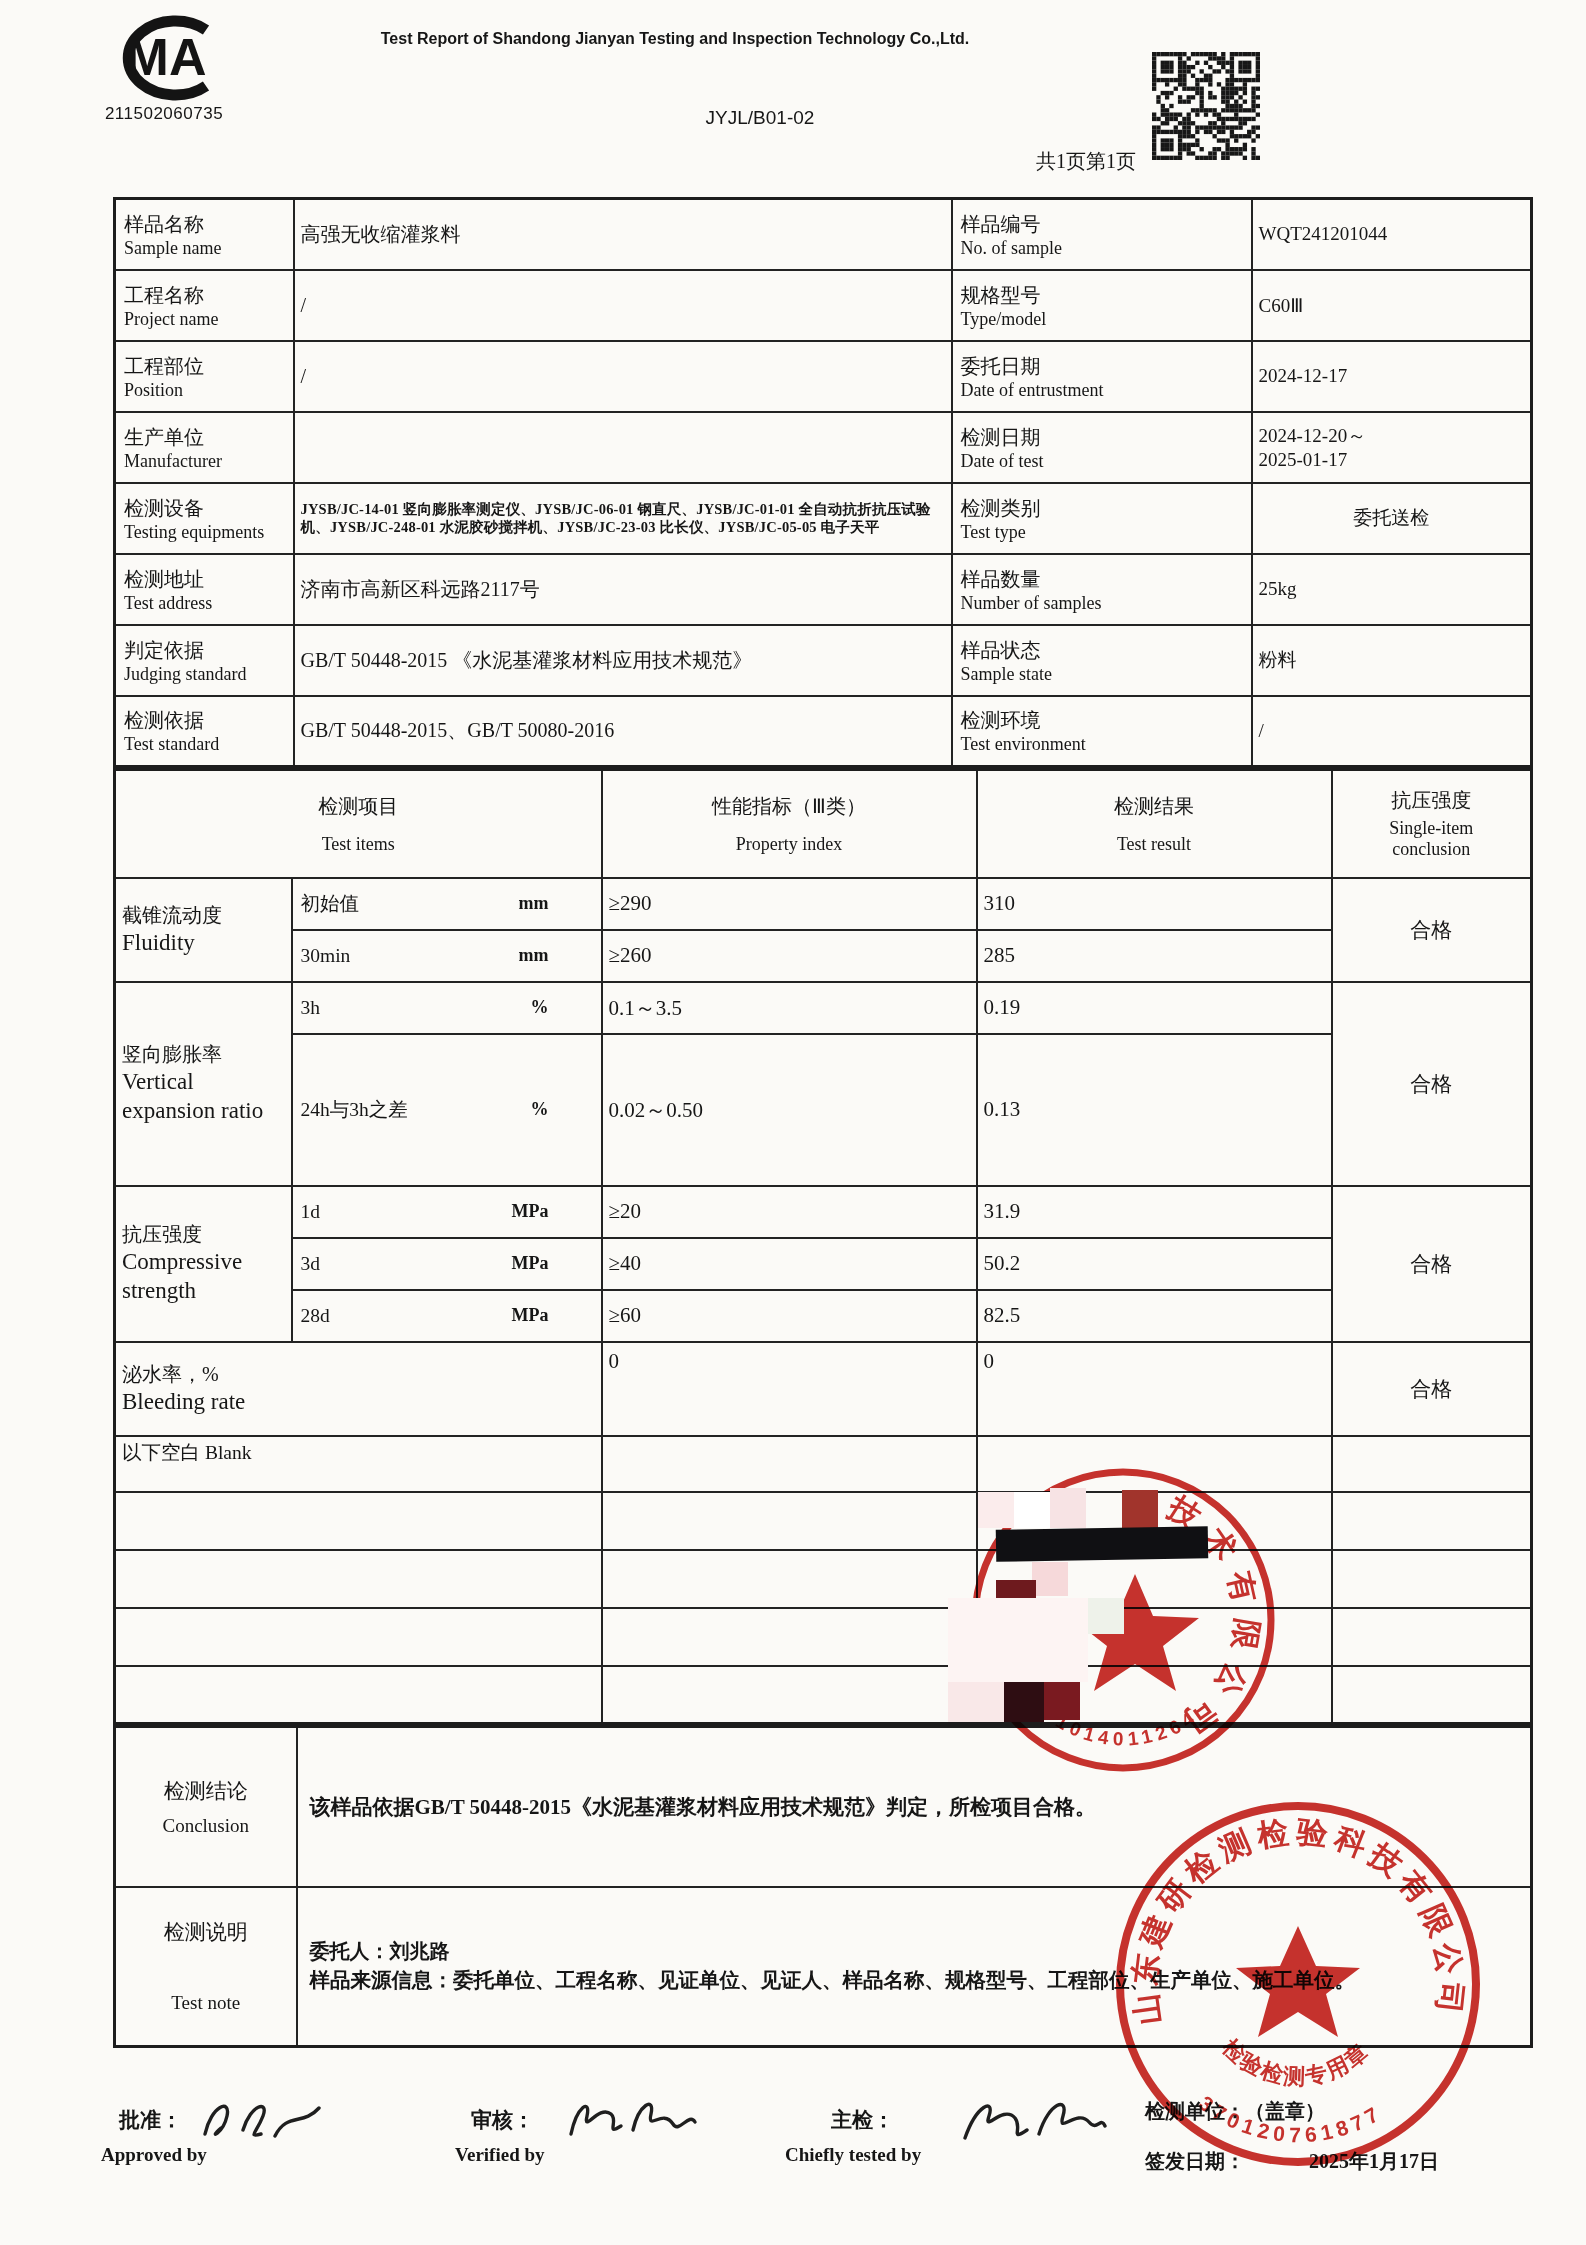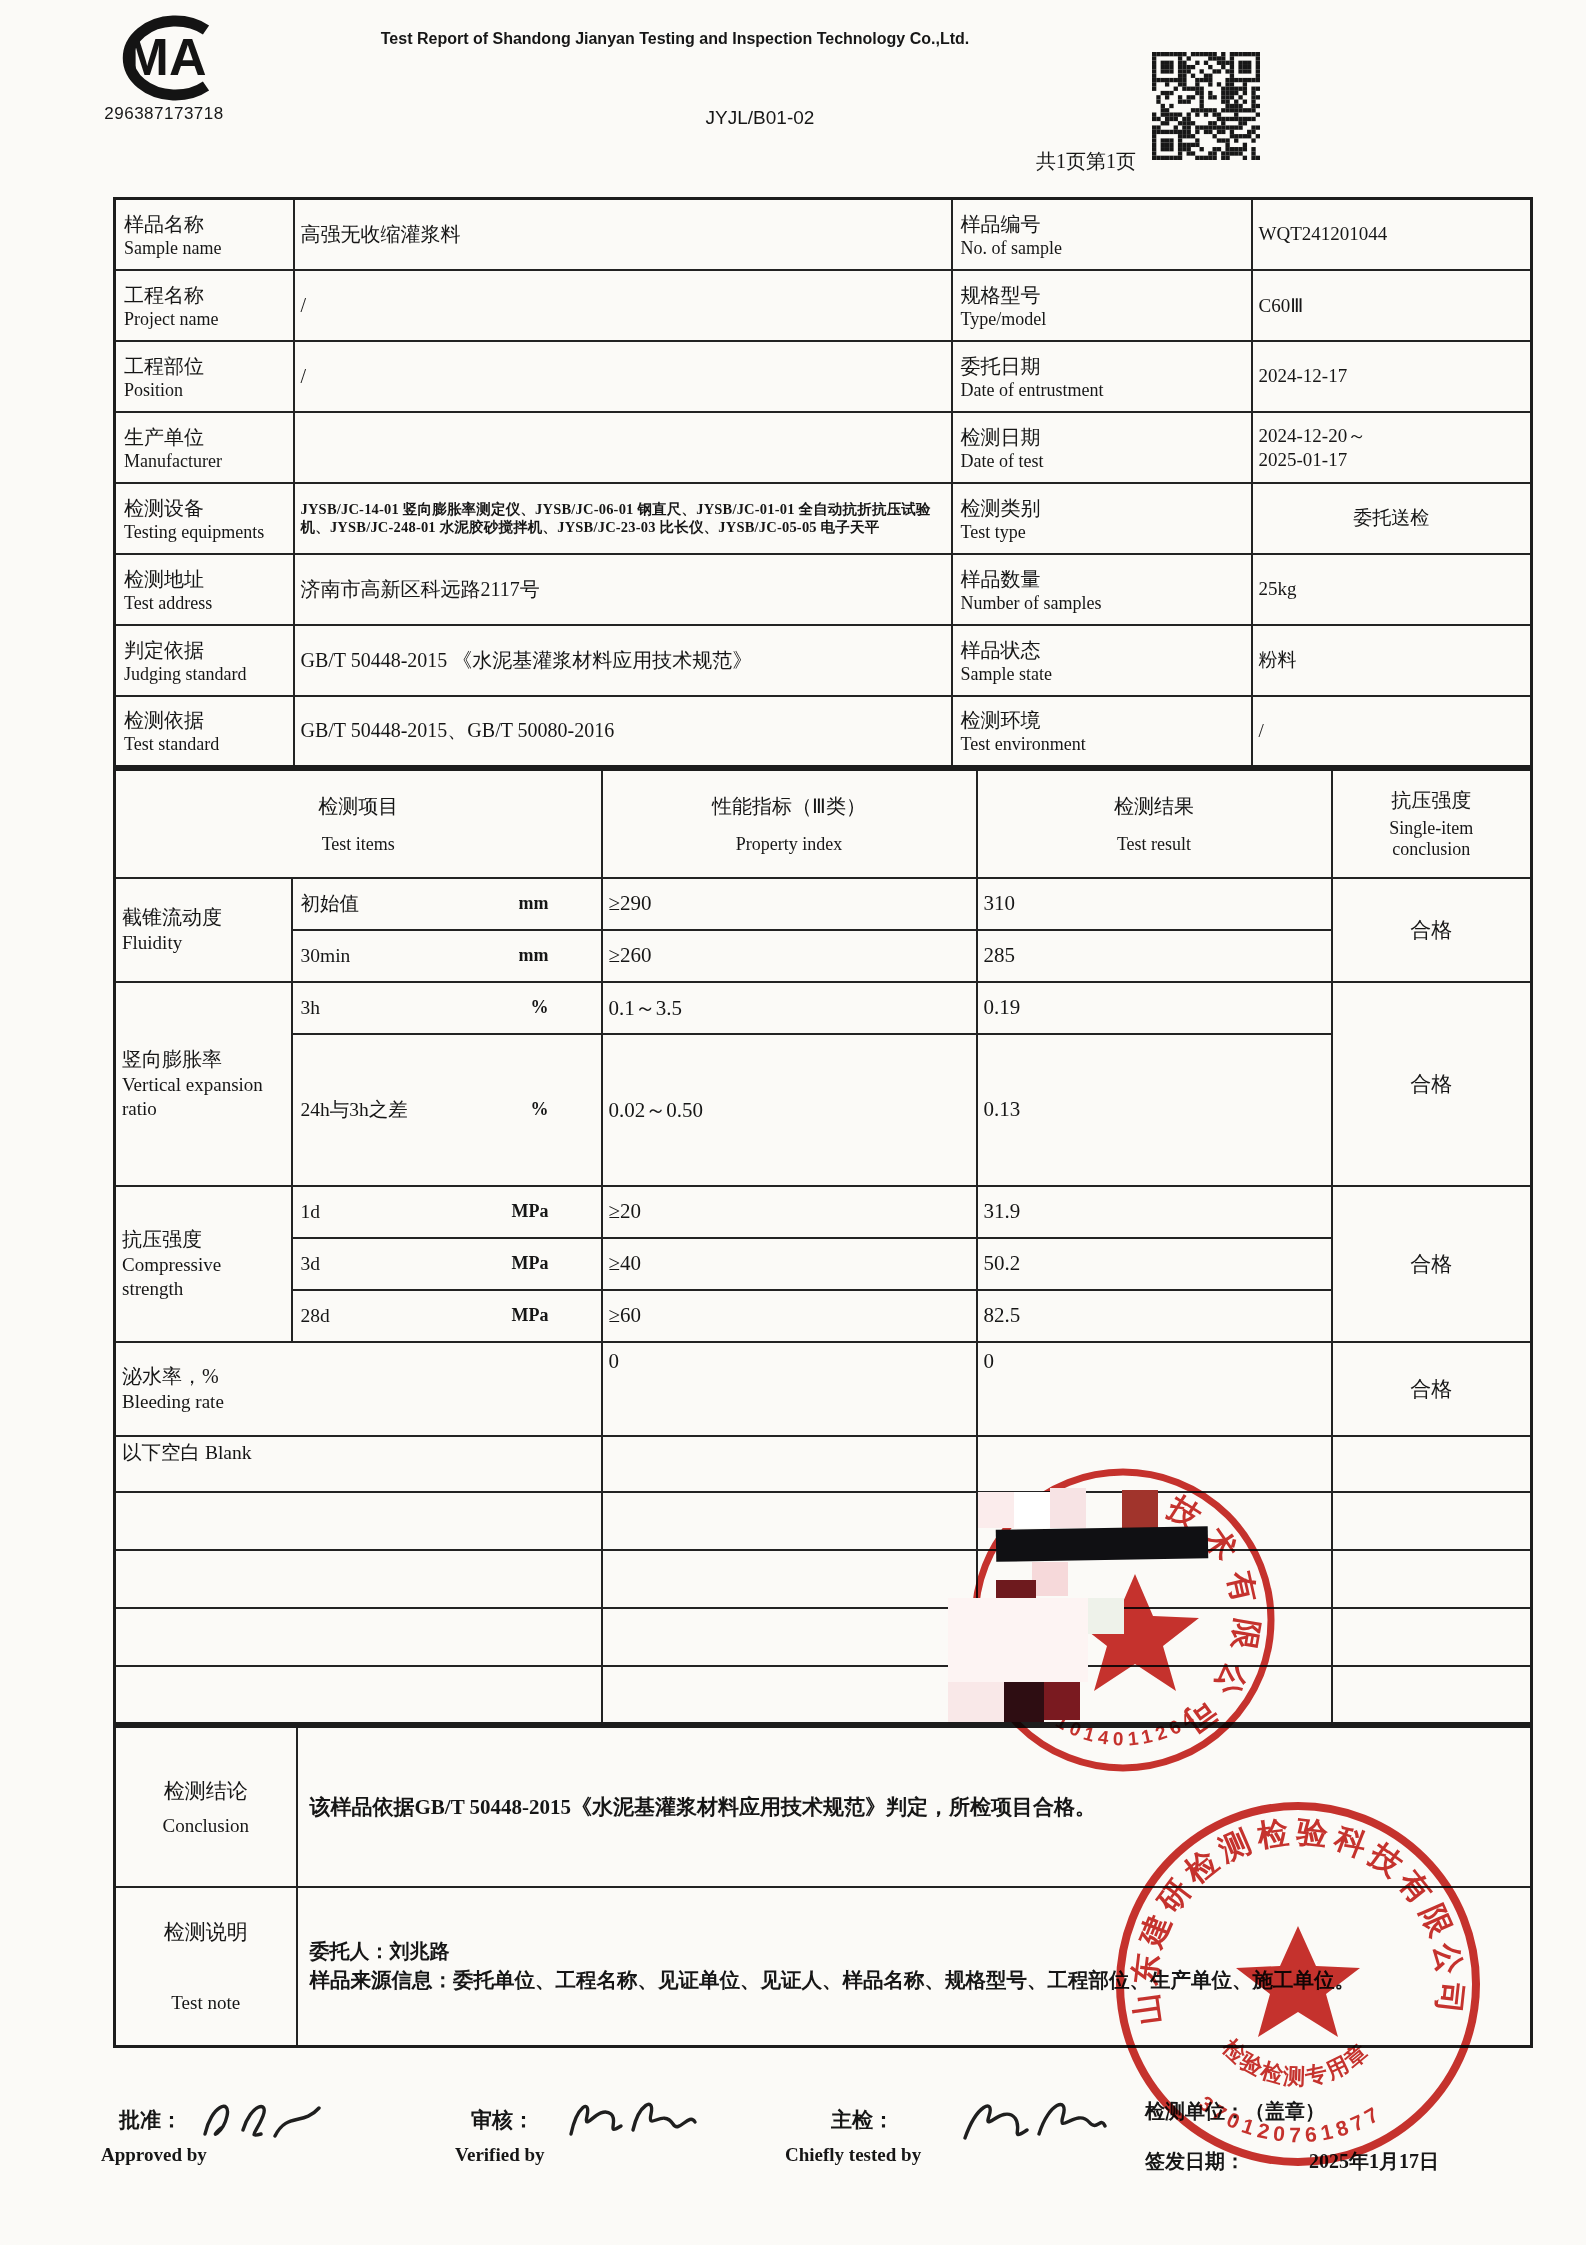--- a/index.html
+++ b/index.html
@@ -31,21 +31,21 @@
   
   tr.hHead{height:108px;} tr.h52{height:52px;} tr.h152{height:152px;}
   tr.h94{height:94px;} tr.h56{height:56px;} tr.h58{height:58px;}
   tr.h160{height:160px;}
   .thc{text-align:center;padding:4px;}
   .thc .zh{display:block;}
   .thc .en{display:block;margin-top:14px;}
   .gcell{padding:0;}
   .gwrap{height:100%;display:flex;flex-direction:column;justify-content:space-between;padding:5px 6px;}
   .gz{font-size:20px;}
-  .ge{font-size:19px;line-height:1.25;}
+  .ge{font-size:23px;line-height:1.25;}
   .itemcell{padding:0 0 0 0;}
   .iwrap{display:flex;justify-content:space-between;align-items:center;padding:2px 52px 2px 8px;}
   .iname{font-size:19.5px;}
   .iunit{font-size:18px;font-weight:600;}
   .num{font-size:21px;}
   .ok{text-align:center;font-size:21px;}
   .blanktxt{font-size:19.5px;}
   
   .ccell{text-align:center;padding:0 6px;}
   .ccell .zh{display:block;font-size:21px;}
@@ -66,21 +66,21 @@
 </head>
 <body>
 
 <div class="page">
 
   <div class="cma">
     <svg width="116" height="88" viewBox="0 0 116 88">
       <path d="M 100,16 A 47 37 0 1 0 100,72" fill="none" stroke="#141414" stroke-width="11"></path>
       <text x="60" y="61" font-family="Liberation Sans, sans-serif" font-weight="bold" font-size="52" text-anchor="middle" fill="#141414">MA</text>
     </svg>
-    <div class="cma-num">296387173718</div>
+    <div class="cma-num">211502060735</div>
   </div>
 
   <div class="hdr">
     <div class="title-en">Test Report of Shandong Jianyan Testing and Inspection Technology Co.,Ltd.</div>
   </div>
   <div class="form-code">JYJL/B01-02</div>
   <div class="page-info">共1页第1页</div>
   <div class="qr"><svg width="108" height="108" viewBox="0 0 108 108">
         <rect x="0.00" y="0.00" width="4.32" height="4.32" fill="#171717"></rect>
         <rect x="4.32" y="0.00" width="4.32" height="4.32" fill="#171717"></rect>

